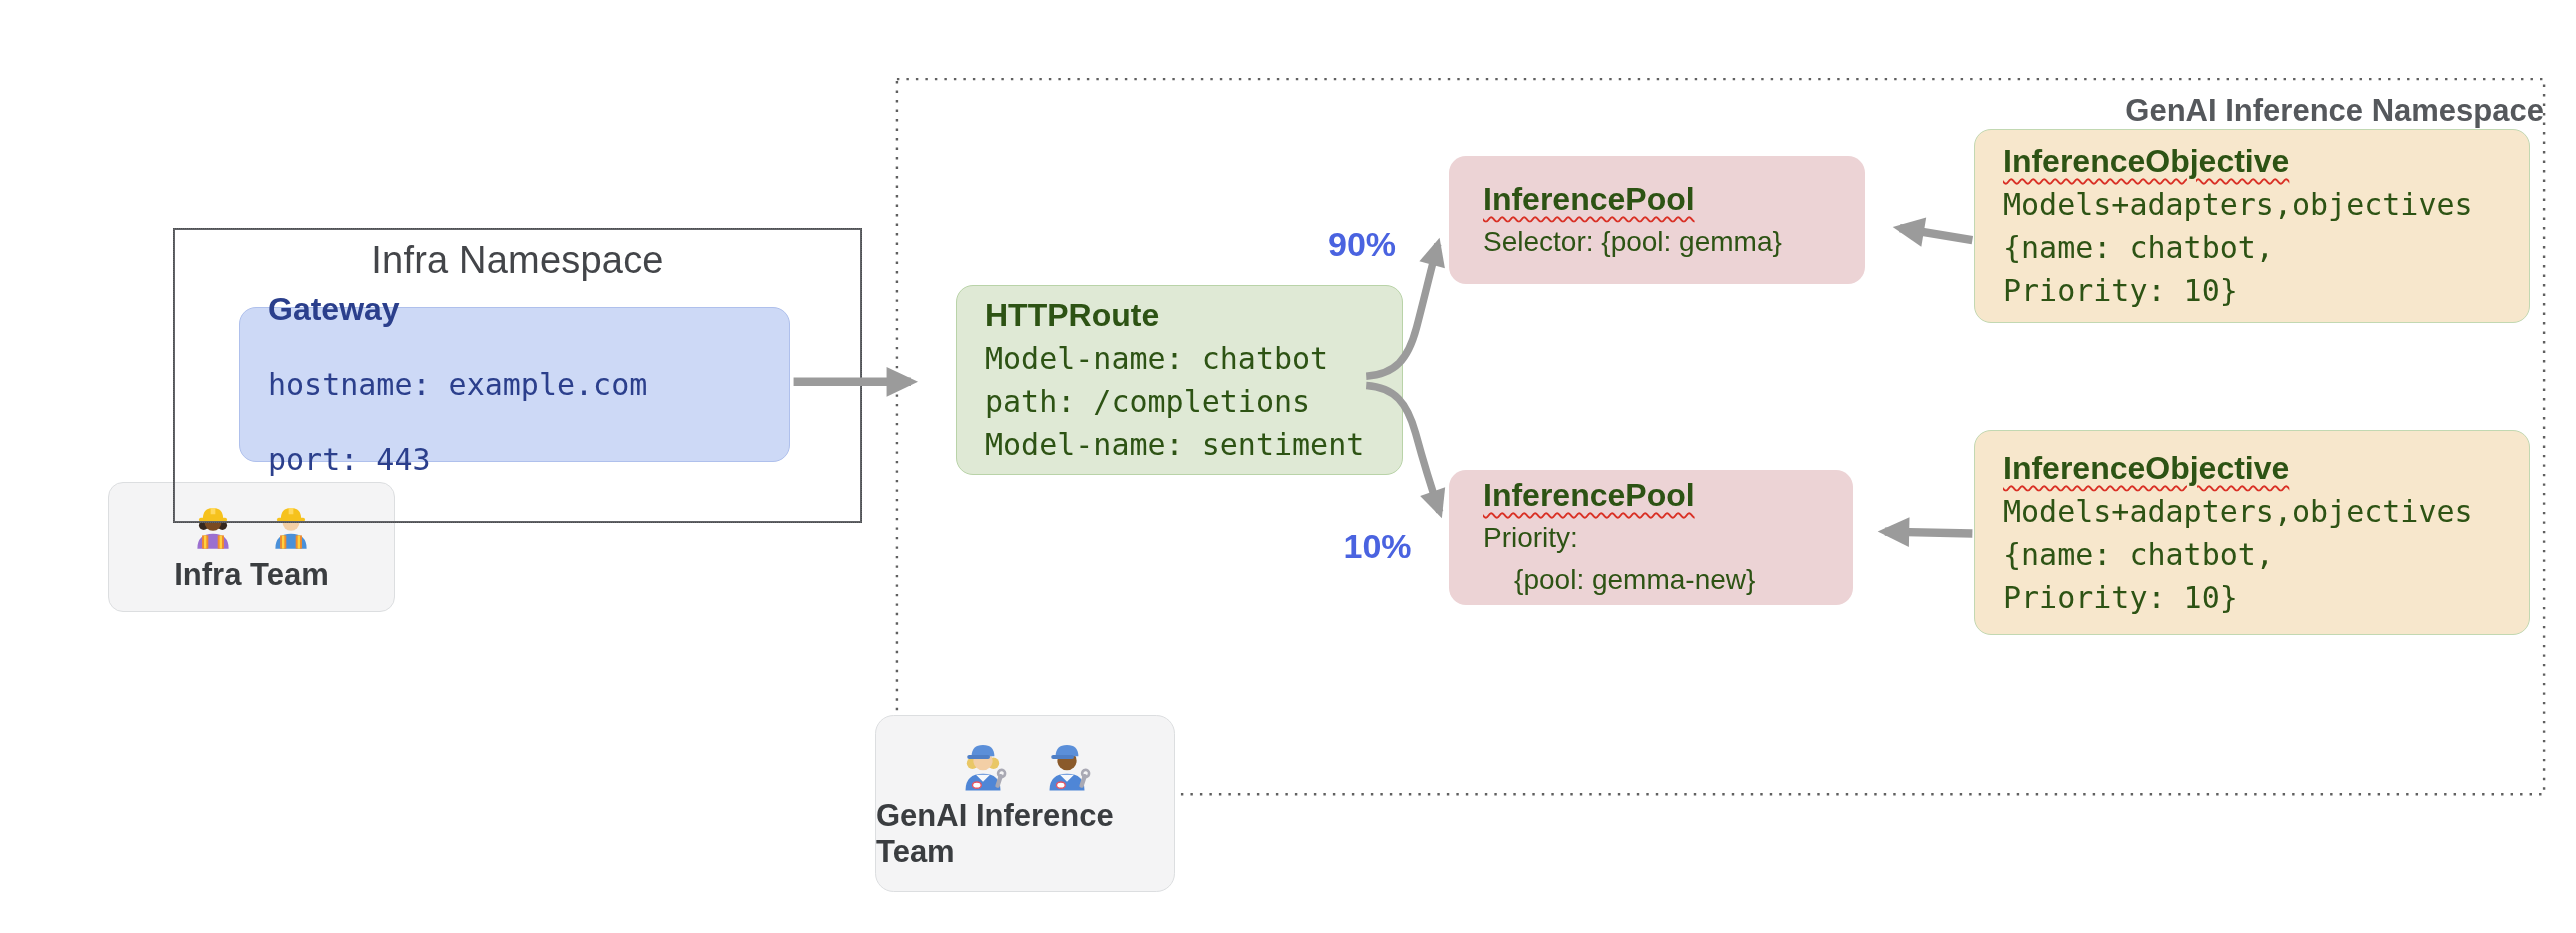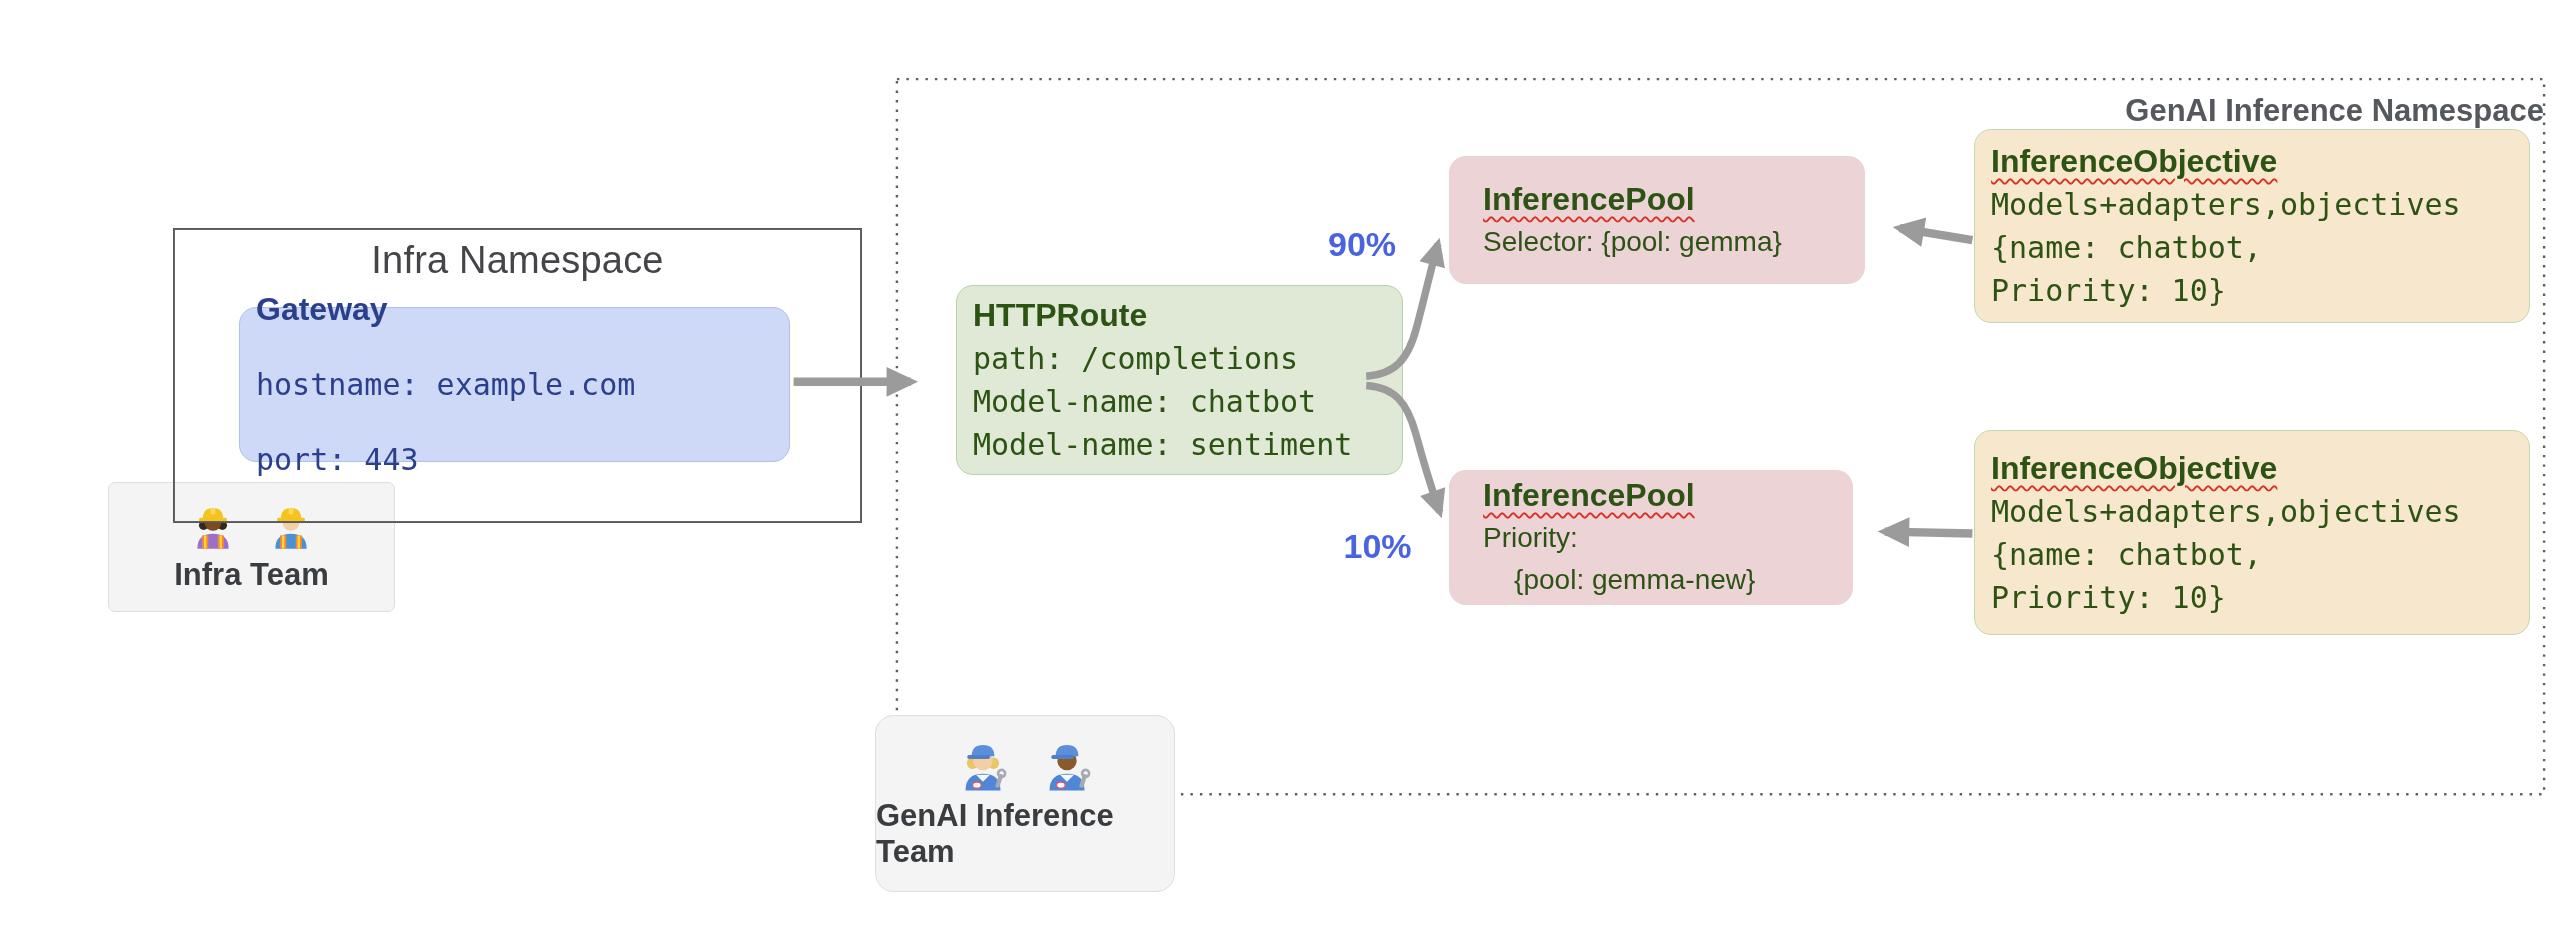--- a/index.html
+++ b/index.html
@@ -22,21 +22,21 @@
   }
   .genai-ns-title {
     position:absolute; left:897px; top:93px; width:1647px; text-align:right;
     font-size:31px; font-weight:700; color:#55585c; z-index:1;
   }
 
   
   .node {
     position:absolute; box-sizing:border-box; border-radius:17px;
     display:flex; flex-direction:column; justify-content:center;
-    padding-left:16px; padding-right:11.2px; z-index:2;
+    padding-left:28px; padding-right:11.2px; z-index:2;
   }
   .node-title { font-size:32px; font-weight:700; line-height:43px; }
   .line-mono  {
     font-family:"DejaVu Sans Mono","Liberation Mono",monospace;
     font-size:30px; line-height:43px; white-space:pre;
   }
   .line-sans  { font-size:28px; line-height:42px; white-space:pre; }
 
   .gateway { left:239px; top:307px; width:551px; height:155px;
     background:#cdd9f6; border:1.9px solid #afc0ec; color:#2b3f8c;gap:32px; }
@@ -61,21 +61,21 @@
   .weight {
     position:absolute; z-index:2; font-size:34px; font-weight:700;
     color:#4a63e0; text-align:center;
   }
   .weight-top { left:1319px; top:225px; width:86px; }
   .weight-bottom { left:1332px; top:527px; width:91px; }
 
   
   .team-card {
     position:absolute; box-sizing:border-box; background:#f4f4f5;
-    border:1.9px solid #dcdee0; border-radius:7px;
+    border:1.9px solid #dcdee0; border-radius:15px;
     display:flex; flex-direction:column; align-items:center; justify-content:center;
   }
   .team-infra { left:108px; top:482px; width:287px; height:130px; z-index:2; }
   .team-genai { left:875px; top:715px; width:300px; height:177px; z-index:4; border-radius:18.6px; }
   .team-icons { display:flex; gap:28px; align-items:flex-end; }
   .team-label { font-size:31px; font-weight:700; color:#3a3d40; margin-top:5.6px; }
   .person-icon { display:block; }
 </style>
 </head>
 <body>
@@ -123,22 +123,22 @@
   </div>
 
   <div class="node gateway">
     <div class="node-title">Gateway</div>
     <div class="line-mono">hostname: example.com</div>
     <div class="line-mono">port: 443</div>
   </div>
 
   <div class="node httproute">
     <div class="node-title">HTTPRoute</div>
+    <div class="line-mono">Model-name: chatbot</div>
     <div class="line-mono">path: /completions</div>
-    <div class="line-mono">Model-name: chatbot</div>
     <div class="line-mono">Model-name: sentiment</div>
   </div>
 
   <div class="node pool-top">
     <div class="node-title"><span class="squiggle">InferencePool</span></div>
     <div class="line-sans">Selector: {pool: gemma}</div>
   </div>
 
   <div class="node pool-bottom">
     <div class="node-title"><span class="squiggle">InferencePool</span></div>

